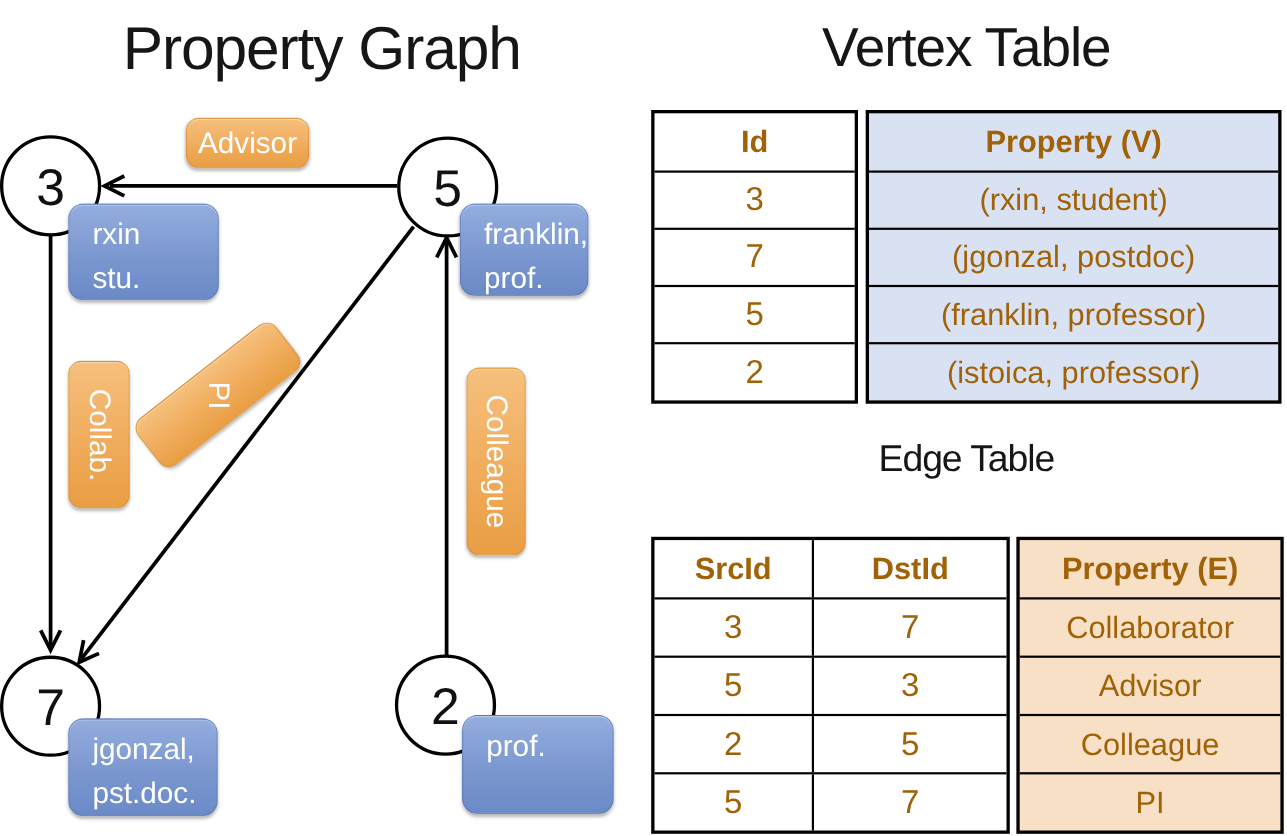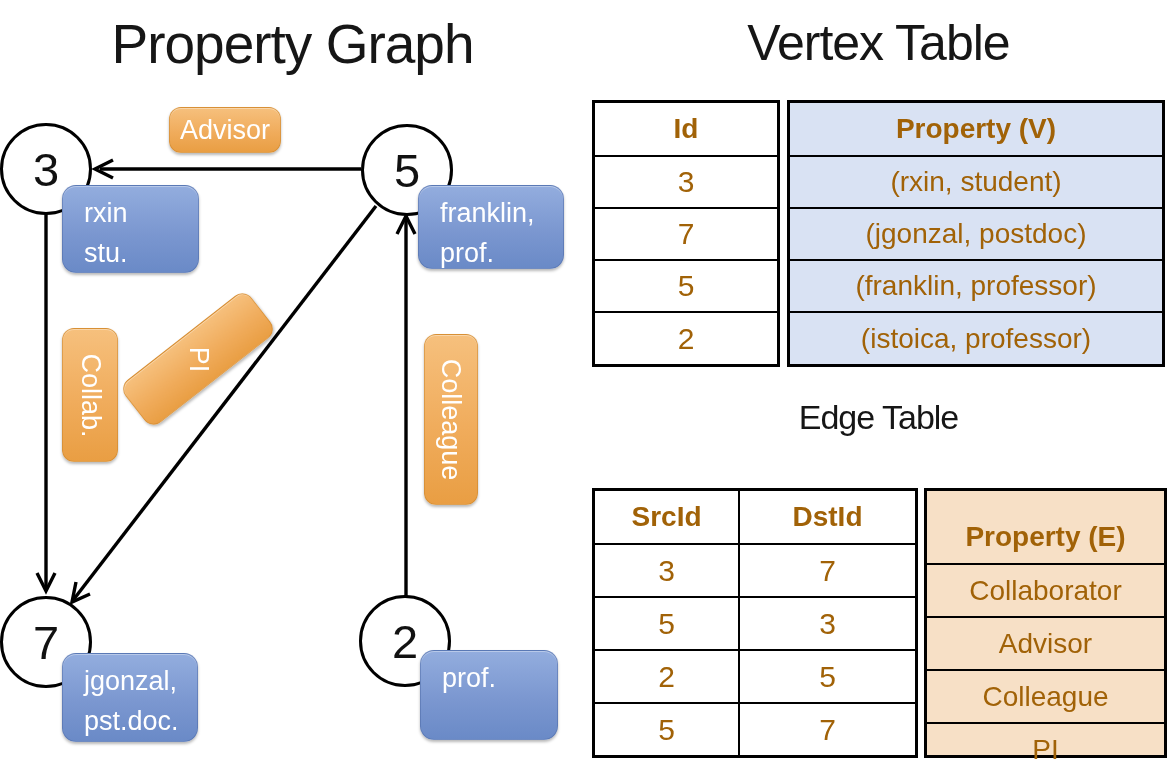--- a/index.html
+++ b/index.html
@@ -100,21 +100,21 @@
     <span>7</span>
   </div>
   <div class="node" style="left:359px;top:595px;">
     <span>2</span>
   </div>
 
   <div class="vbox" style="left:62px;top:185px;width:137px;height:88px;">
     <div>rxin</div>
     <div>stu.</div>
   </div>
-  <div class="vbox" style="left:418px;top:185px;width:146px;height:84px;">
+  <div class="vbox" style="left:418px;top:185px;width:117px;height:84px;">
     <div>franklin,</div>
     <div>prof.</div>
   </div>
   <div class="vbox" style="left:62px;top:653px;width:136px;height:89px;">
     <div>jgonzal,</div>
     <div>pst.doc.</div>
   </div>
   <div class="vbox" style="left:420px;top:650px;width:138px;height:90px;">
     <div>prof.</div>
   </div>
@@ -167,20 +167,20 @@
     <div class="idrow" style="height:53px;">
       <div class="cell num lcell">2</div>
       <div class="cell num rcell">5</div>
     </div>
     <div class="idrow" style="height:53px;">
       <div class="cell num lcell">5</div>
       <div class="cell num rcell">7</div>
     </div>
   </div>
   <div class="tcol tanfill" style="left:924px;top:488px;width:243px;height:270px;">
-    <div class="cell hdr" style="height:52px;margin-top:20px;">Property (E)</div>
+    <div class="cell hdr" style="height:52px;">Property (E)</div>
     <div class="cell" style="height:53px;">Collaborator</div>
     <div class="cell" style="height:53px;">Advisor</div>
     <div class="cell" style="height:53px;">Colleague</div>
     <div class="cell" style="height:53px;">PI</div>
   </div>
 
 </div>
 
 </body></html>

